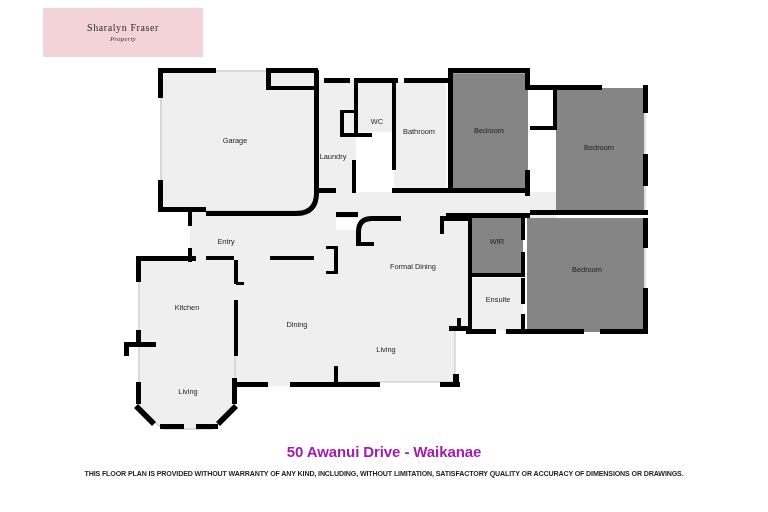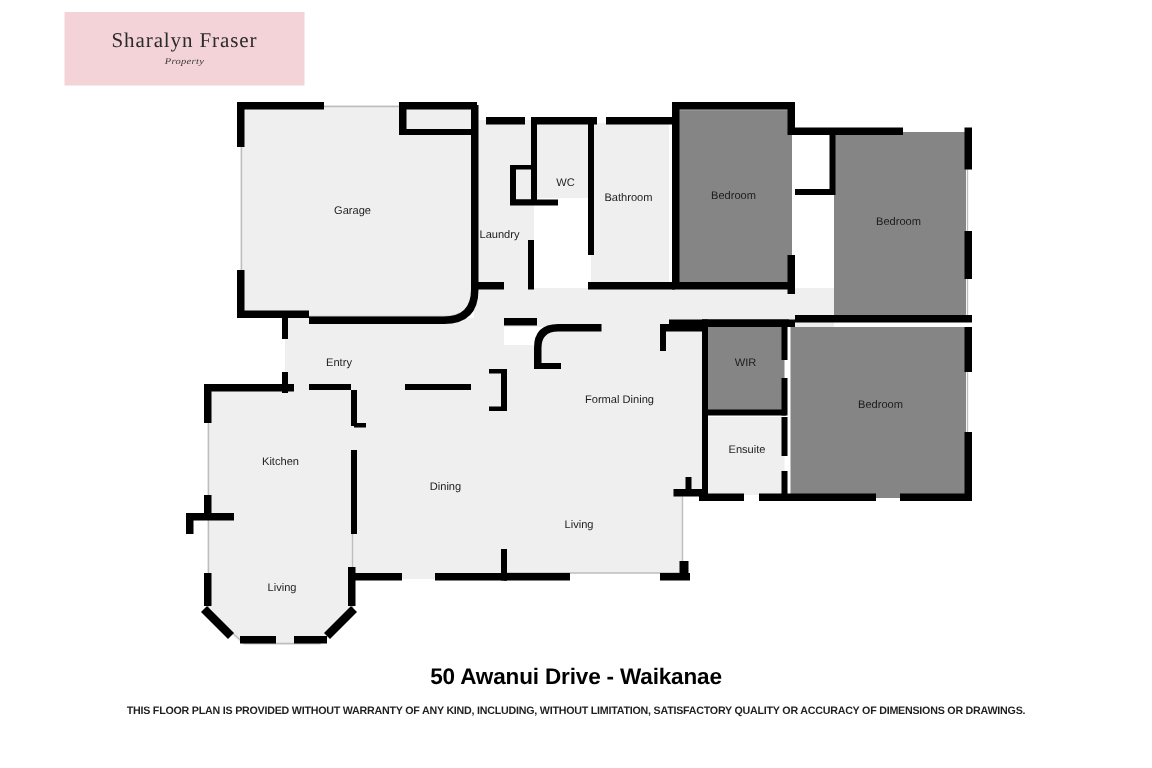--- a/index.html
+++ b/index.html
@@ -28,21 +28,21 @@
     width: 160px;
     height: 49px;
     background: #f3d3d7;
     display: flex;
     flex-direction: column;
     align-items: center;
     justify-content: center;
   }
   #logo-name {
     font-family: "Liberation Serif", serif;
-    font-size: 14px;
+    font-size: 10px;
     letter-spacing: 0.6px;
     color: #2b2b2b;
     line-height: 1;
   }
   #logo-tagline {
     font-family: "Liberation Serif", serif;
     font-size: 7px;
     font-style: italic;
     letter-spacing: 0.2px;
     color: #3a3a3a;
@@ -78,21 +78,21 @@
     position: absolute;
     left: 0;
     top: 443px;
     width: 768px;
     text-align: center;
   }
   #plan-title {
     font-family: "Liberation Sans", sans-serif;
     font-size: 15px;
     font-weight: bold;
-    color: #000000;
+    color: #a21caf;
     letter-spacing: -0.1px;
   }
   #disclaimer {
     position: absolute;
     left: 0;
     top: 469px;
     width: 768px;
     text-align: center;
     font-family: "Liberation Sans", sans-serif;
     font-size: 7.2px;

